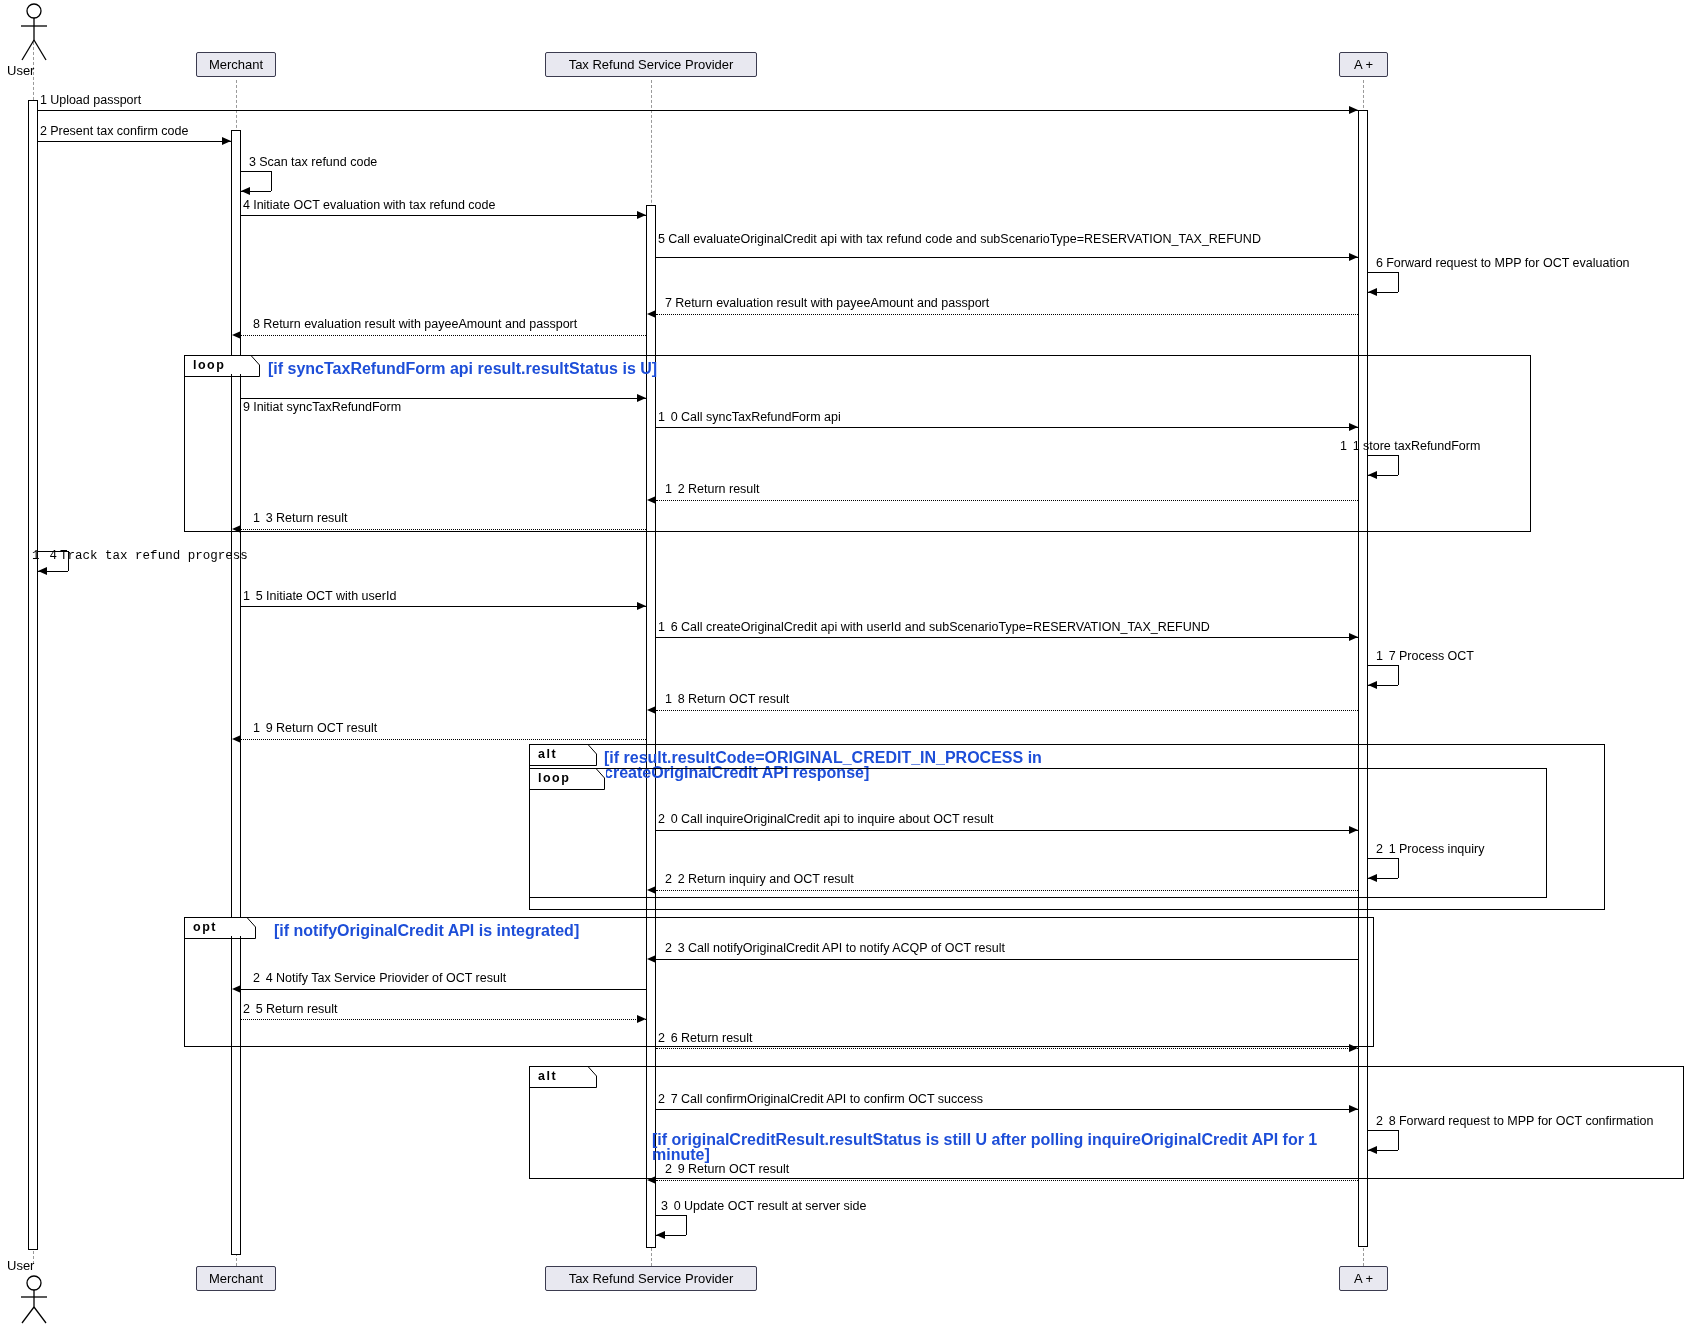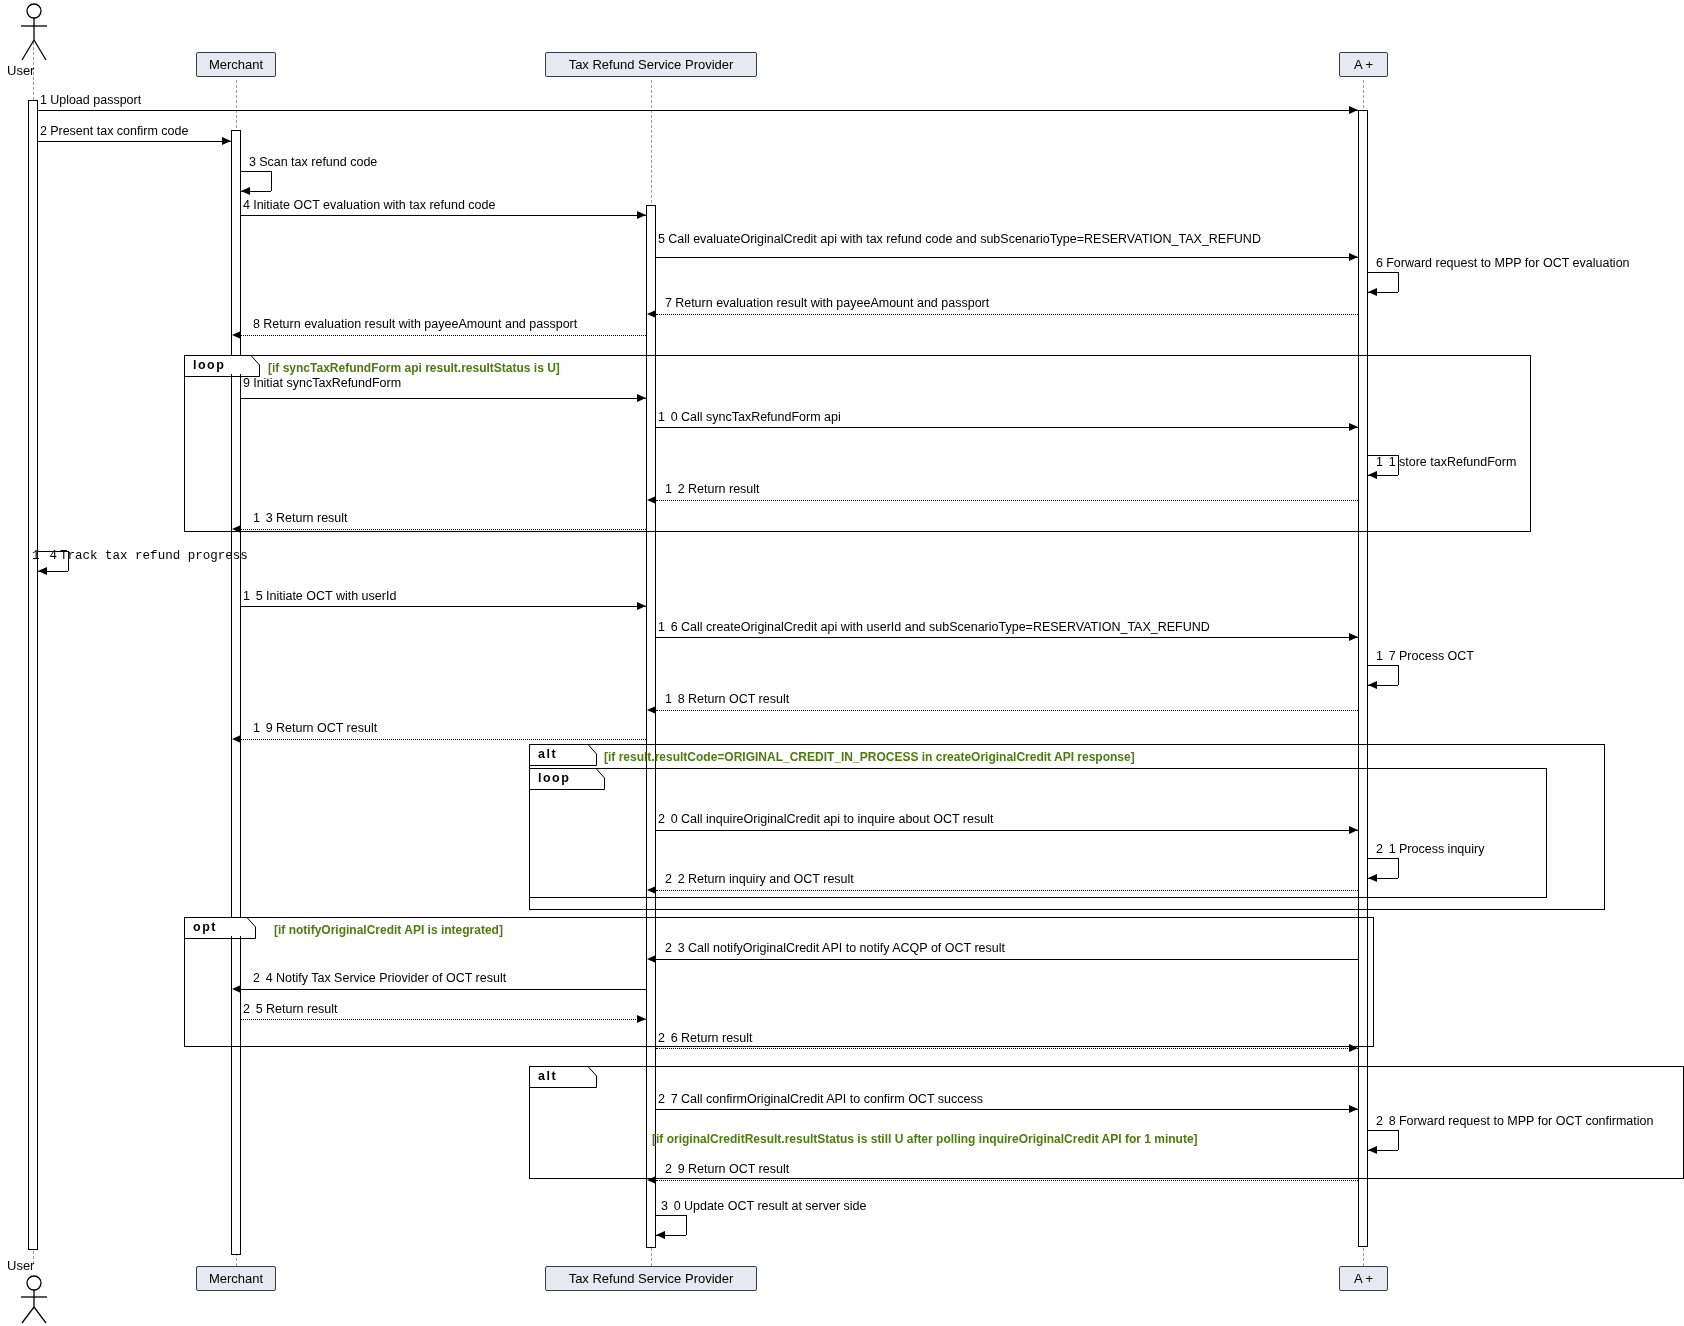--- a/index.html
+++ b/index.html
@@ -110,23 +110,23 @@
     position: absolute;
     font-size: 12.5px;
     font-weight: bold;
     letter-spacing: 1.5px;
     color: #000;
     padding: 2px 6px 2px 8px;
     background: #ffffff;
   }
   .frame-guard {
     position: absolute;
-    font-size: 12px;
+    font-size: 16px;
     font-weight: bold;
-    color: #4d7c0f;
+    color: #1d4ed8;
     line-height: 15px;
   }
 </style>
 </head>
 <body>
 
 <div id="diagram">
 
   <div class="lifeline-dash" style="left:33px; top:42px; height:1222px;"></div>
   <div class="lifeline-dash" style="left:236px; top:80px; height:1186px;"></div>
@@ -233,33 +233,33 @@
   <div class="msg-line dotted" style="left:656px; top:314px; width:702px;"></div>
   <div class="arrow-head arrow-left" style="left:647px; top:310px;"></div>
   <div class="msg-label" style="left:665px; top:296px;"><span class="msg-num">7</span><span>Return evaluation result with payeeAmount and passport</span></div>
 
   <div class="msg-line dotted" style="left:241px; top:335px; width:405px;"></div>
   <div class="arrow-head arrow-left" style="left:232px; top:331px;"></div>
   <div class="msg-label" style="left:253px; top:317px;"><span class="msg-num">8</span><span>Return evaluation result with payeeAmount and passport</span></div>
 
   <div class="msg-line" style="left:241px; top:398px; width:405px;"></div>
   <div class="arrow-head arrow-right" style="left:637px; top:394px;"></div>
-  <div class="msg-label" style="left:243px; top:376px;"><span class="msg-num">9</span><span>Initiat syncTaxRefundForm</span></div>
+  <div class="msg-label" style="left:243px; top:400px;"><span class="msg-num">9</span><span>Initiat syncTaxRefundForm</span></div>
 
   <div class="msg-line" style="left:656px; top:427px; width:702px;"></div>
   <div class="arrow-head arrow-right" style="left:1349px; top:423px;"></div>
   <div class="msg-label" style="left:658px; top:410px;text-align:right;"><span class="msg-num">1 0</span><span>Call syncTaxRefundForm api</span></div>
 
   <div class="self-msg" style="left:1368px; top:455px;">
     <div class="seg-top" style="top:0;"></div>
     <div class="seg-right" style="top:0; height:20px;"></div>
     <div class="seg-bot" style="top:20px;"></div>
     <div class="arrow-head arrow-left" style="position:absolute; left:0; top:16px;"></div>
   </div>
-  <div class="msg-label" style="left:1376px; top:439px;margin-top:16px;"><span class="msg-num">1 1</span><span>store taxRefundForm</span></div>
+  <div class="msg-label" style="left:1340px; top:439px;"><span class="msg-num">1 1</span><span>store taxRefundForm</span></div>
 
   <div class="msg-line dotted" style="left:656px; top:500px; width:702px;"></div>
   <div class="arrow-head arrow-left" style="left:647px; top:496px;"></div>
   <div class="msg-label" style="left:665px; top:482px;"><span class="msg-num">1 2</span><span>Return result</span></div>
 
   <div class="msg-line dotted" style="left:241px; top:529px; width:405px;"></div>
   <div class="arrow-head arrow-left" style="left:232px; top:525px;"></div>
   <div class="msg-label" style="left:253px; top:511px;"><span class="msg-num">1 3</span><span>Return result</span></div>
 
   <div class="self-msg" style="left:38px; top:551px;">

